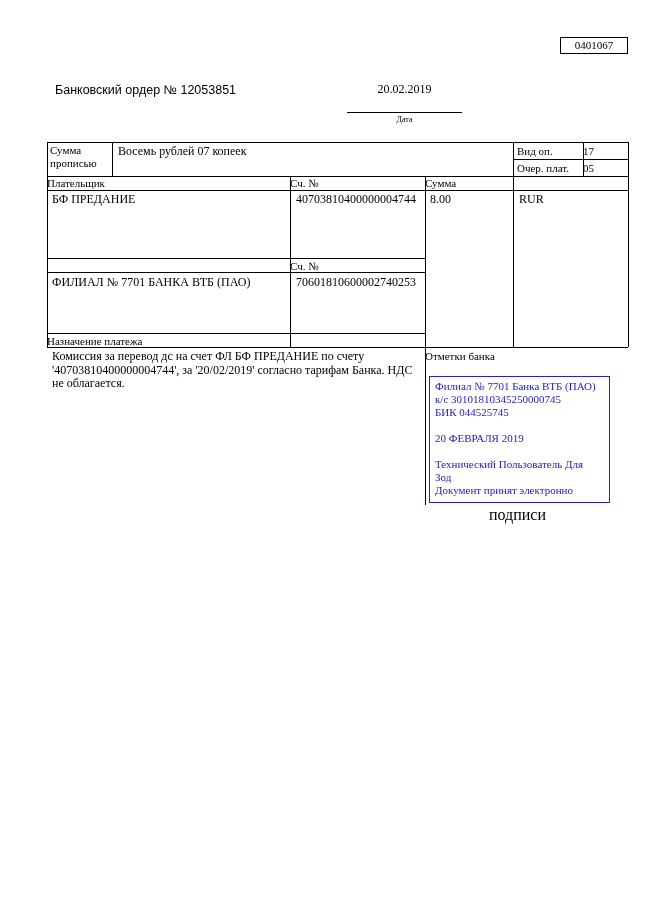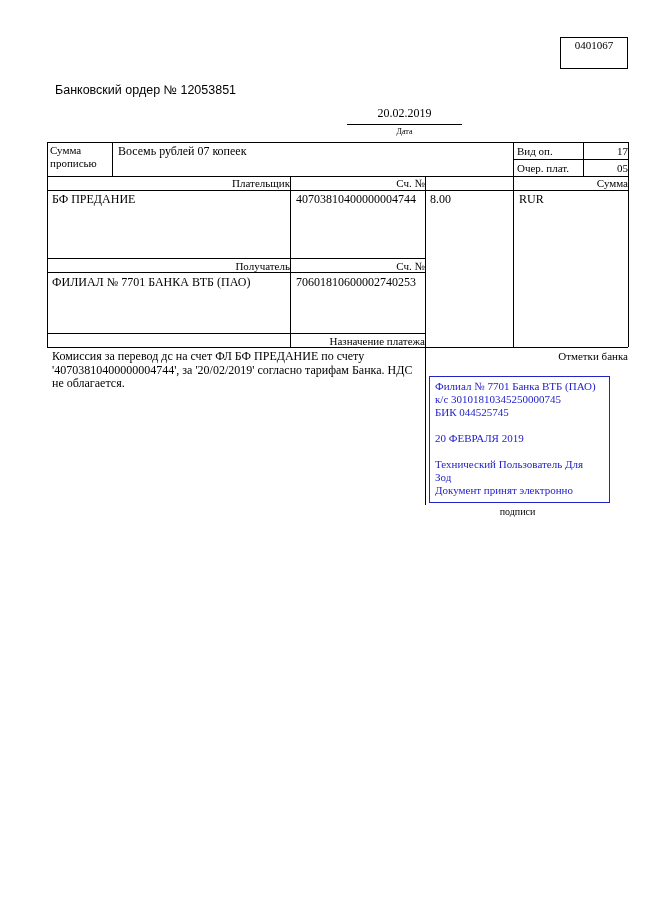--- a/index.html
+++ b/index.html
@@ -9,41 +9,41 @@
     width:660px; height:919px;
     background:#ffffff;
     font-family:"Liberation Serif", serif;
     color:#000;
     font-size:12px;
     overflow:hidden;
   }
   .abs { position:absolute; }
   .hline { position:absolute; height:0; border-top:1px solid #000; }
   .vline { position:absolute; width:0; border-left:1px solid #000; }
-  .center { text-align:right; }
+  .center { text-align:left; }
   .s11 { font-size:11px; }
   .code-box {
-    position:absolute; left:560px; top:37px; width:68px; height:32px;
+    position:absolute; left:560px; top:37px; width:68px; height:17px;
     border:1px solid #000; text-align:center; font-size:11px; line-height:15px;
   }
   .title {
     position:absolute; left:55px; top:83px;
     font-family:"Liberation Sans", sans-serif; font-weight:normal; font-size:12.5px;
   }
   .date-block { position:absolute; left:347px; top:82px; width:115px; text-align:center; }
-  .date-value { font-size:12px; padding-bottom:3px; border-bottom:1px solid #000;margin-top:24px; }
+  .date-value { font-size:12px; padding-bottom:15px; border-bottom:1px solid #000; }
   .date-label { font-size:8px; margin-top:2px; }
   .purpose-text { position:absolute; left:52px; top:350px; width:372px; font-size:12px; line-height:13.5px; }
   .stamp {
     position:absolute; left:429px; top:376px; width:181px; height:127px;
     border:1px solid #2222cc; color:#2222cc;
     font-size:11px; line-height:13px; padding:3px 5px;
   }
   .stamp-line { min-height:13px; white-space:nowrap; }
-  .sign-label { position:absolute; left:425px; top:506px; width:185px; text-align:center; font-size:10px; }
+  .sign-label { position:absolute; left:425px; top:506px; width:185px; text-align:center; font-size:16px; }
 </style>
 </head>
 <body>
 
 <div class="page">
 
   <div class="code-box">
     <span>0401067</span>
   </div>
 
@@ -82,21 +82,20 @@
 
   <div class="abs s11 center" style="left:47px;top:177px;width:243px">Плательщик</div>
   <div class="abs s11 center" style="left:290px;top:177px;width:135px">Сч. №</div>
   <div class="abs s11 center" style="left:425px;top:177px;width:203px">Сумма</div>
 
   <div class="abs" style="left:52px;top:192px">БФ ПРЕДАНИЕ</div>
   <div class="abs" style="left:296px;top:192px">40703810400000004744</div>
   <div class="abs" style="left:430px;top:192px">8.00</div>
   <div class="abs" style="left:519px;top:192px">RUR</div>
 
-  <div class="abs s11 center" style="left:47px;top:260px;width:243px">Получатель</div>
   <div class="abs s11 center" style="left:290px;top:260px;width:135px">Сч. №</div>
 
   <div class="abs" style="left:52px;top:275px">ФИЛИАЛ № 7701 БАНКА ВТБ (ПАО)</div>
   <div class="abs" style="left:296px;top:275px">70601810600002740253</div>
 
   <div class="abs s11 center" style="left:47px;top:335px;width:378px">Назначение платежа</div>
   <div class="purpose-text">Комиссия за перевод дс на счет ФЛ БФ ПРЕДАНИЕ по счету '40703810400000004744', за '20/02/2019' согласно тарифам Банка. НДС не облагается.</div>
 
   <div class="abs s11 center" style="left:425px;top:350px;width:203px">Отметки банка</div>
   <div class="stamp" style="color: rgb(34, 34, 204); border-color: rgb(34, 34, 204);">

